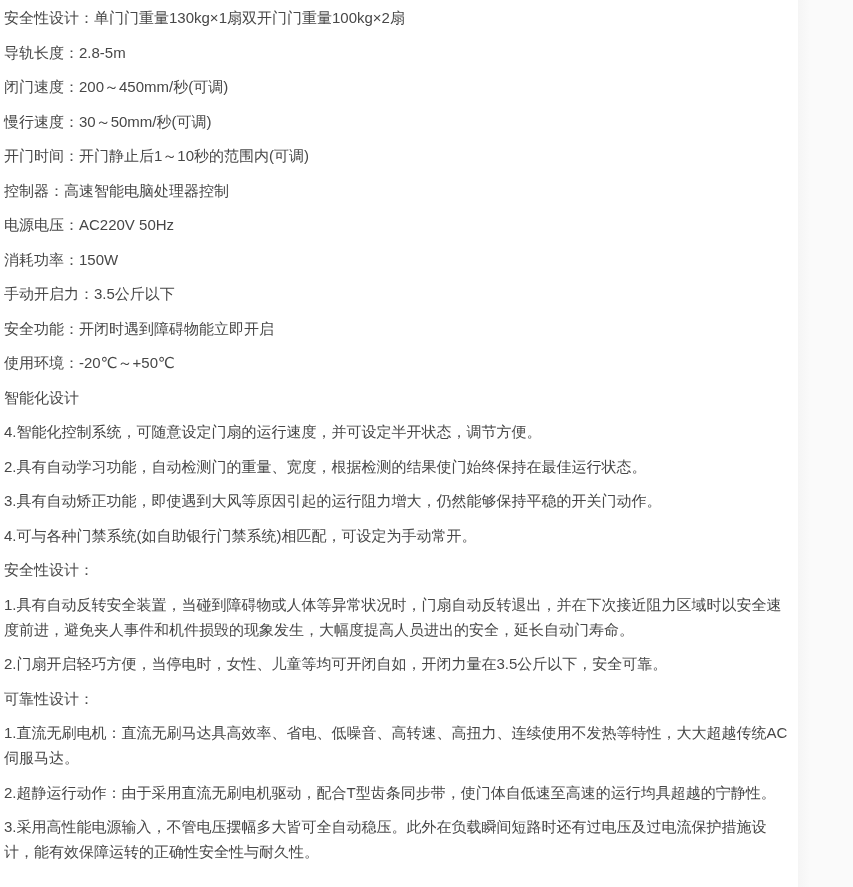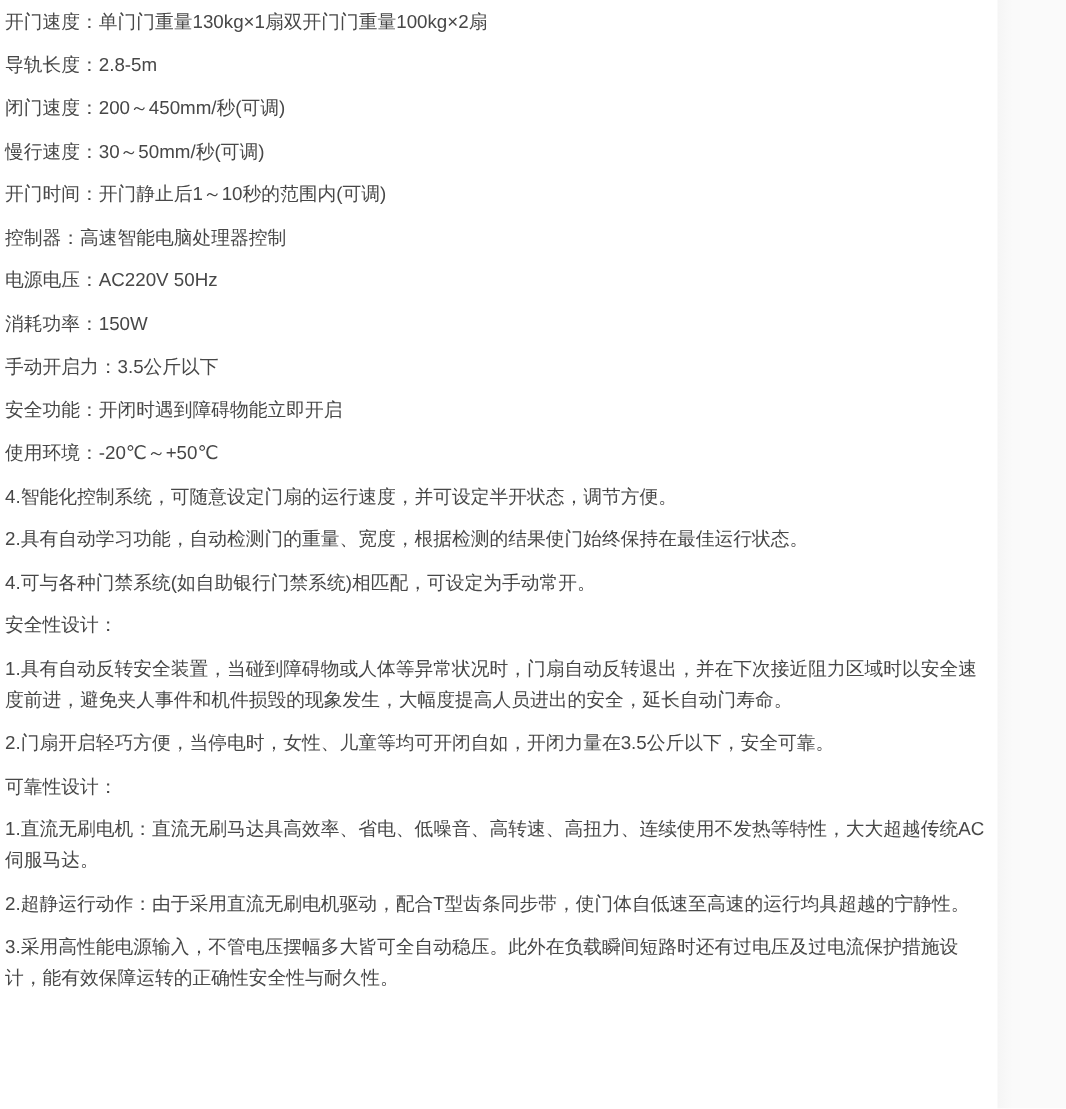--- a/index.html
+++ b/index.html
@@ -40,34 +40,36 @@
     height: 100%;
     background: linear-gradient(to right, #f5f5f5 0px, #fafafa 12px, #fafafa 100%);
   }
 </style>
 </head>
 <body>
 
 <div class="page">
   <div class="content">
 
-    <p>开门速度：单门门重量130kg×1扇双开门门重量100kg×2扇</p>
+    <p>安全性设计：单门门重量130kg×1扇双开门门重量100kg×2扇</p>
     <p>导轨长度：2.8-5m</p>
     <p>闭门速度：200～450mm/秒(可调)</p>
     <p>慢行速度：30～50mm/秒(可调)</p>
     <p>开门时间：开门静止后1～10秒的范围内(可调)</p>
     <p>控制器：高速智能电脑处理器控制</p>
     <p>电源电压：AC220V 50Hz</p>
     <p>消耗功率：150W</p>
     <p>手动开启力：3.5公斤以下</p>
     <p>安全功能：开闭时遇到障碍物能立即开启</p>
     <p>使用环境：-20℃～+50℃</p>
 
+    <p>智能化设计</p>
     <p>4.智能化控制系统，可随意设定门扇的运行速度，并可设定半开状态，调节方便。</p>
     <p>2.具有自动学习功能，自动检测门的重量、宽度，根据检测的结果使门始终保持在最佳运行状态。</p>
+    <p>3.具有自动矫正功能，即使遇到大风等原因引起的运行阻力增大，仍然能够保持平稳的开关门动作。</p>
     <p>4.可与各种门禁系统(如自助银行门禁系统)相匹配，可设定为手动常开。</p>
 
     <p>安全性设计：</p>
     <p>1.具有自动反转安全装置，当碰到障碍物或人体等异常状况时，门扇自动反转退出，并在下次接近阻力区域时以安全速度前进，避免夹人事件和机件损毁的现象发生，大幅度提高人员进出的安全，延长自动门寿命。</p>
     <p>2.门扇开启轻巧方便，当停电时，女性、儿童等均可开闭自如，开闭力量在3.5公斤以下，安全可靠。</p>
 
     <p>可靠性设计：</p>
     <p>1.直流无刷电机：直流无刷马达具高效率、省电、低噪音、高转速、高扭力、连续使用不发热等特性，大大超越传统AC伺服马达。</p>
     <p>2.超静运行动作：由于采用直流无刷电机驱动，配合T型齿条同步带，使门体自低速至高速的运行均具超越的宁静性。</p>
     <p>3.采用高性能电源输入，不管电压摆幅多大皆可全自动稳压。此外在负载瞬间短路时还有过电压及过电流保护措施设计，能有效保障运转的正确性安全性与耐久性。</p>

